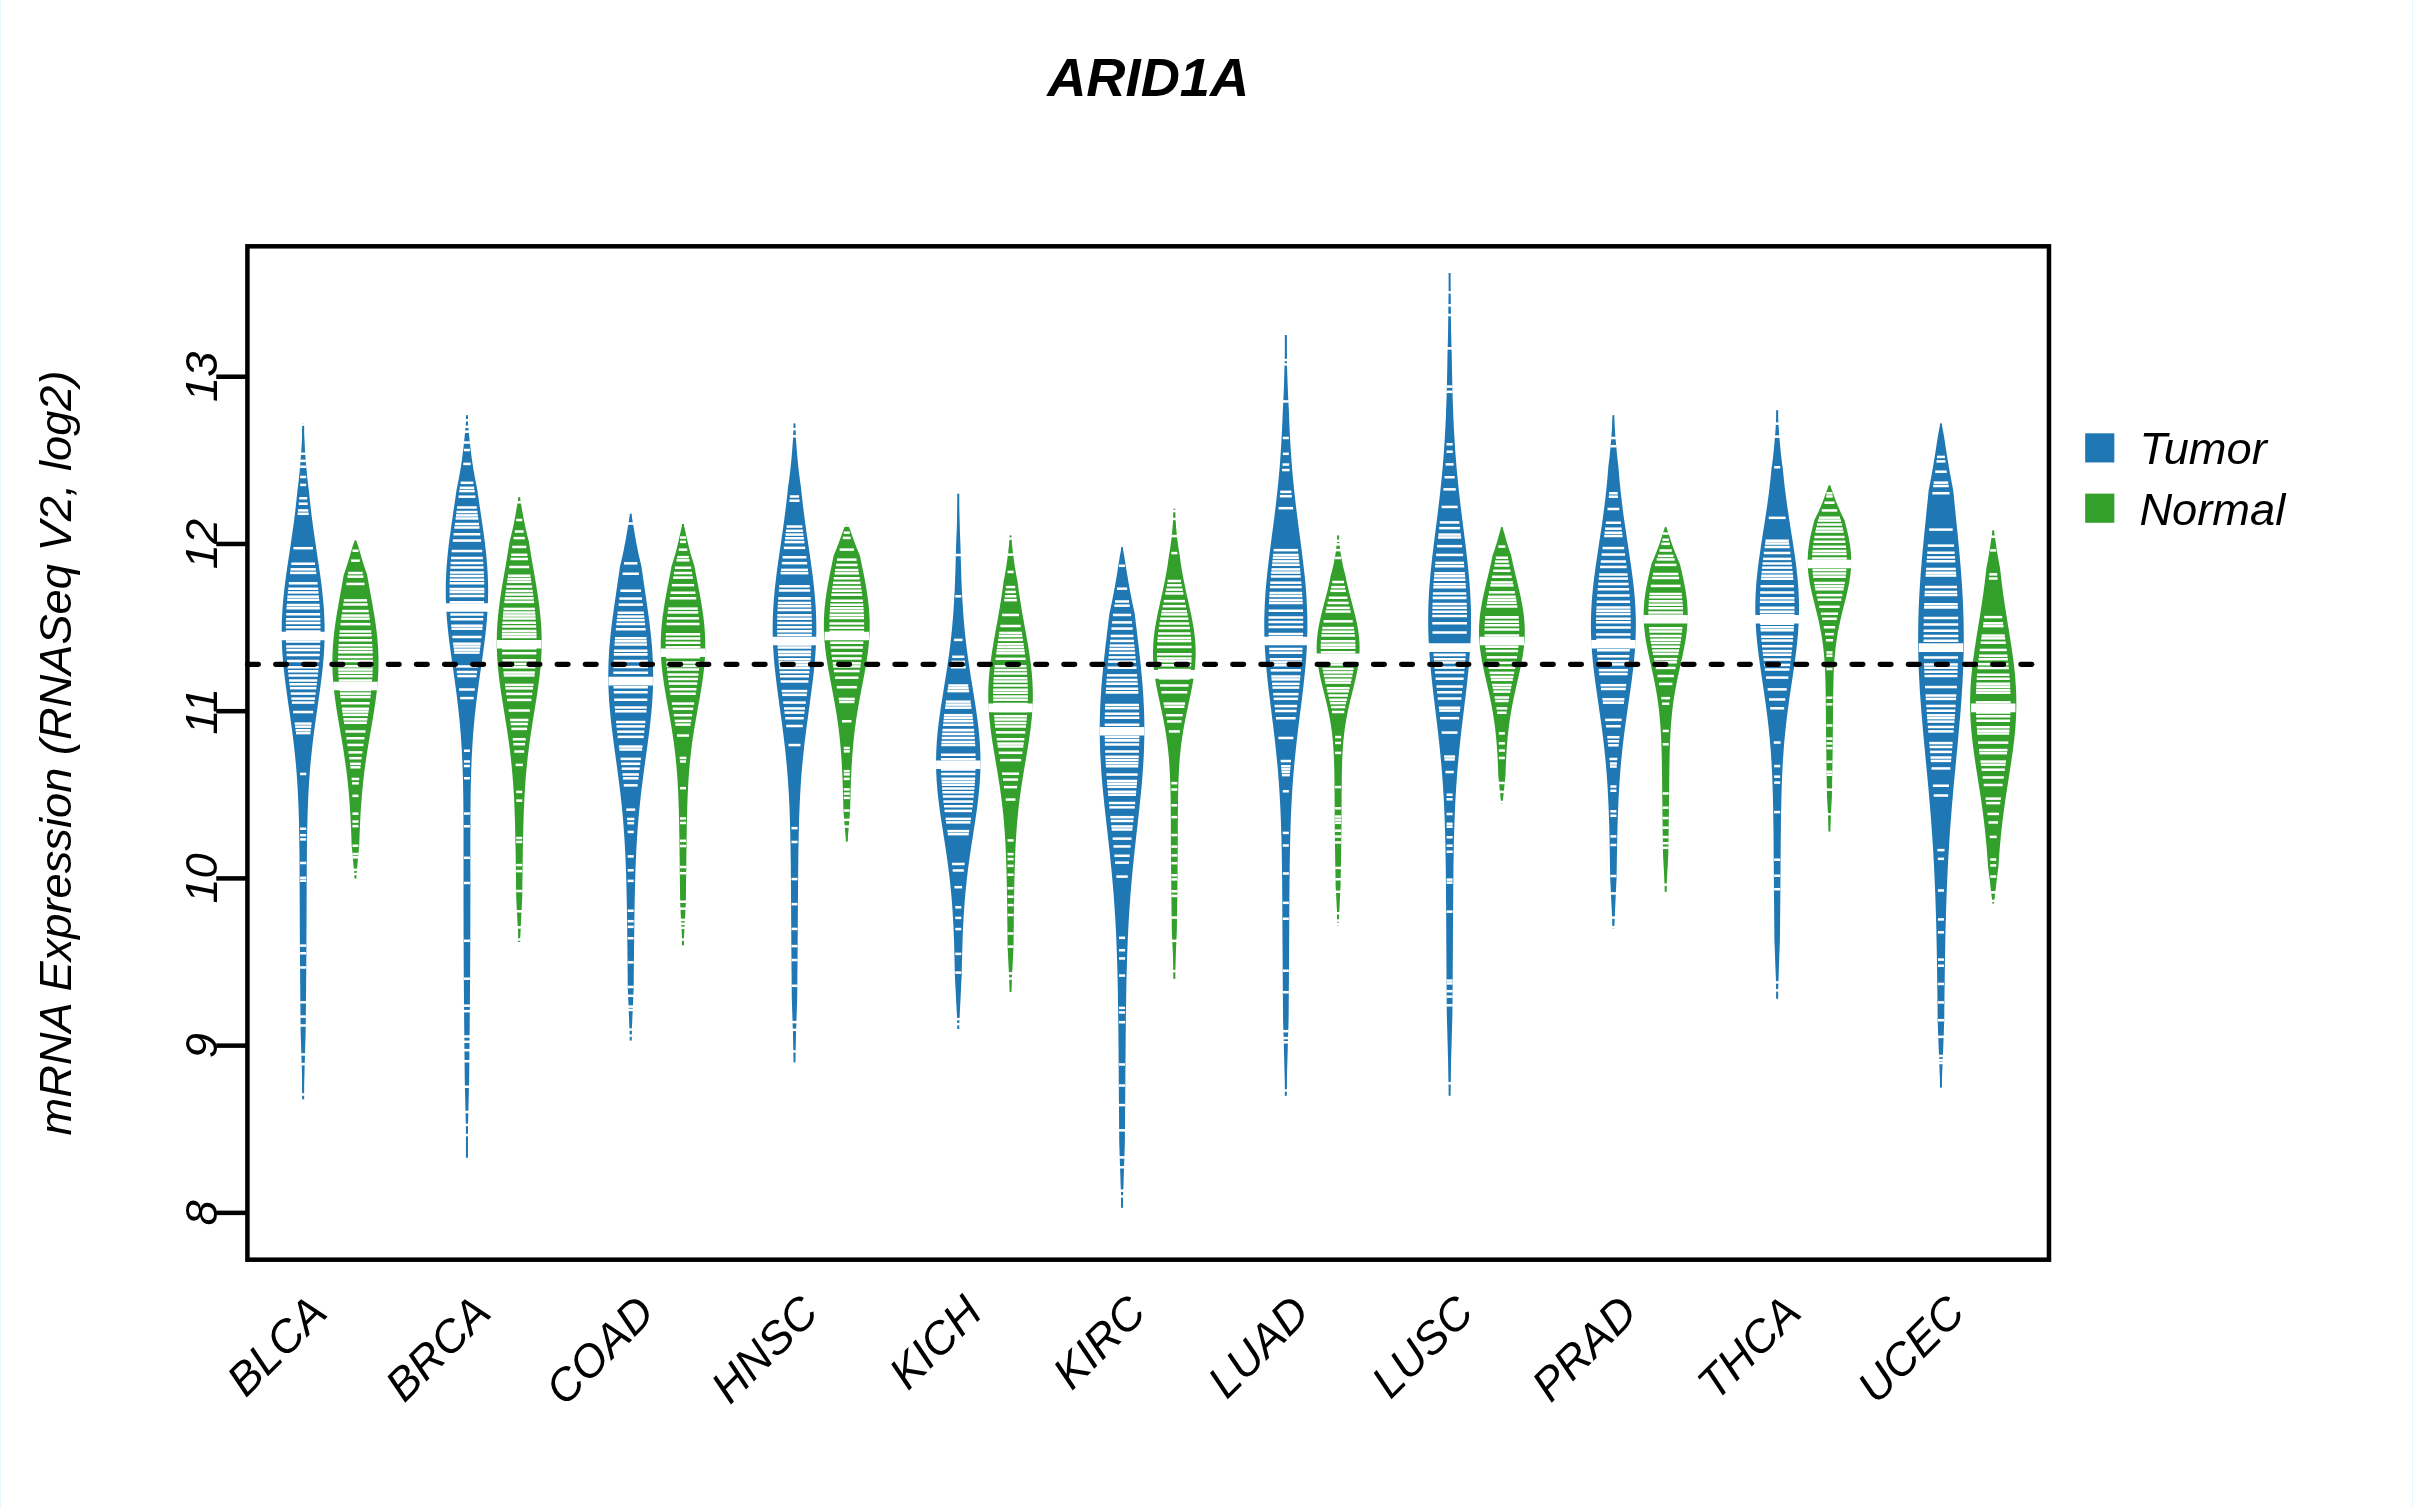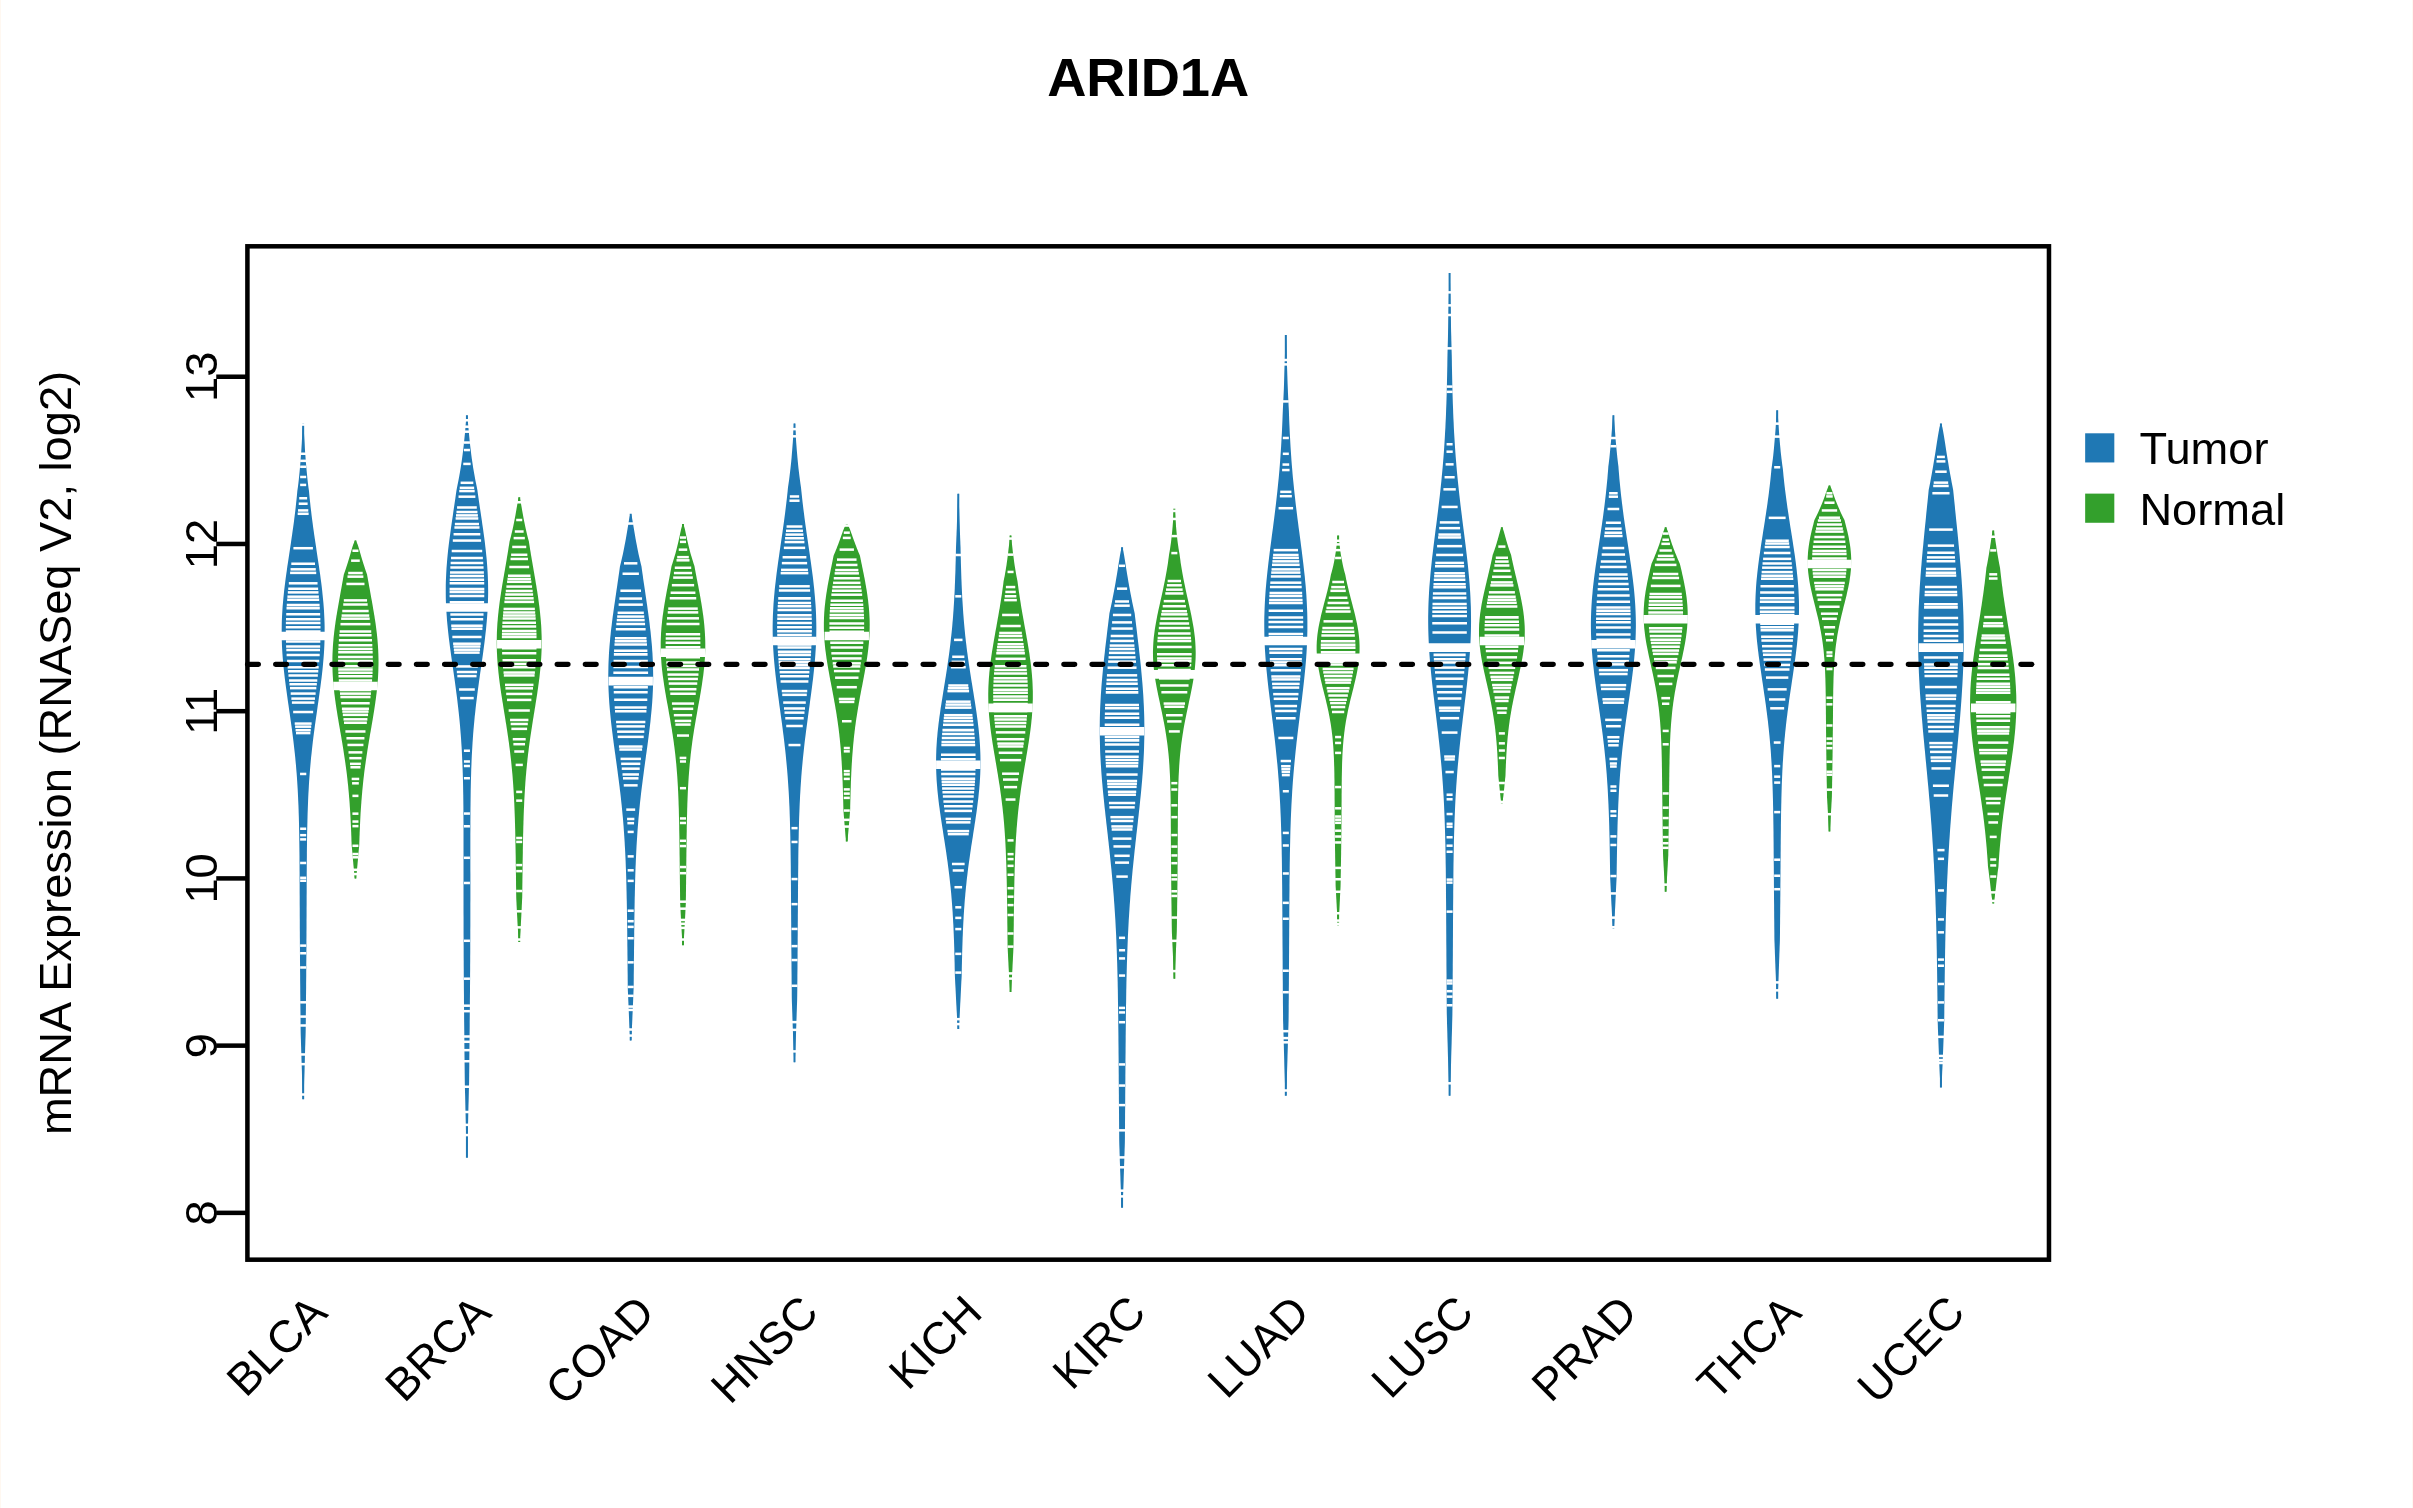--- a/index.html
+++ b/index.html
@@ -1,17 +1,17 @@
 <!DOCTYPE html>
 <html style="font-size:8px"><head>
 <meta charset="utf-8">
 <style>
   html,body{margin:0;padding:0;background:#ffffff;}
   body{width:2413px;height:1508px;font-family:"Liberation Sans",sans-serif;overflow:hidden;}
-  #root{position:relative;width:2413px;height:1508px;background:#fdba74;}
+  #root{position:relative;width:2413px;height:1508px;background:#0ea5e9;font-style:italic;}
   #plot-svg{position:absolute;left:0;top:0;width:2413px;height:1508px;display:block;}
 </style>
 </head>
 <body>
 
 <div id="root">
   <svg id="plot-svg" viewBox="0 0 4800 3000">
       <rect x="0" y="0" width="4800" height="3000" fill="#ffffff"></rect>
       <text x="2284" y="190" text-anchor="middle" font-family="&quot;Liberation Sans&quot;, sans-serif" font-size="108" font-weight="bold" fill="#000">ARID1A</text>
       <g>

